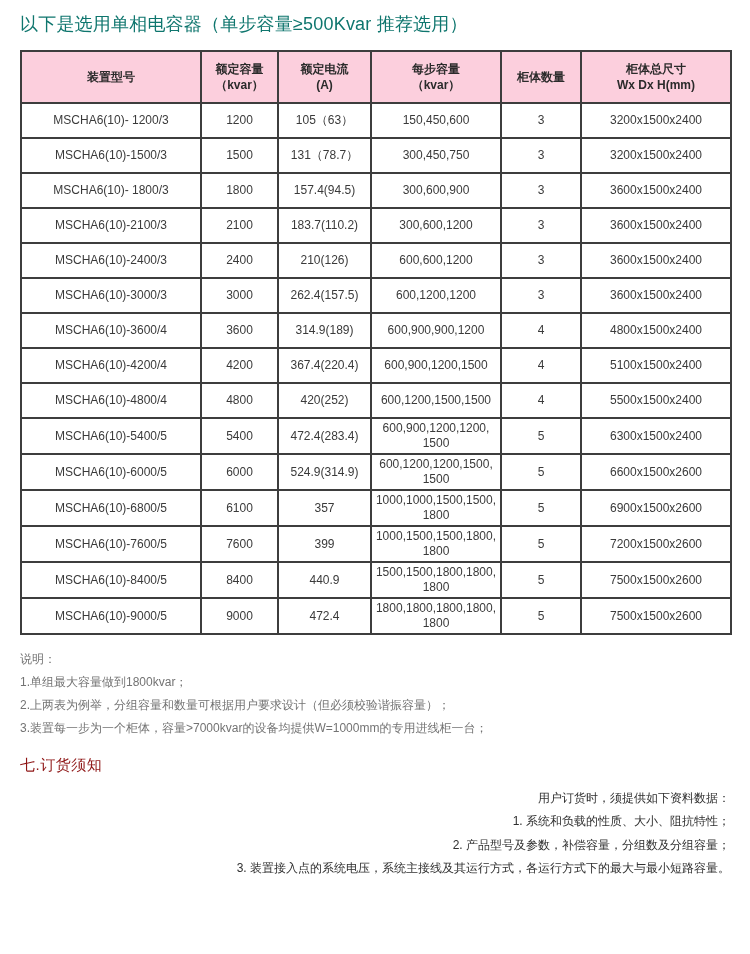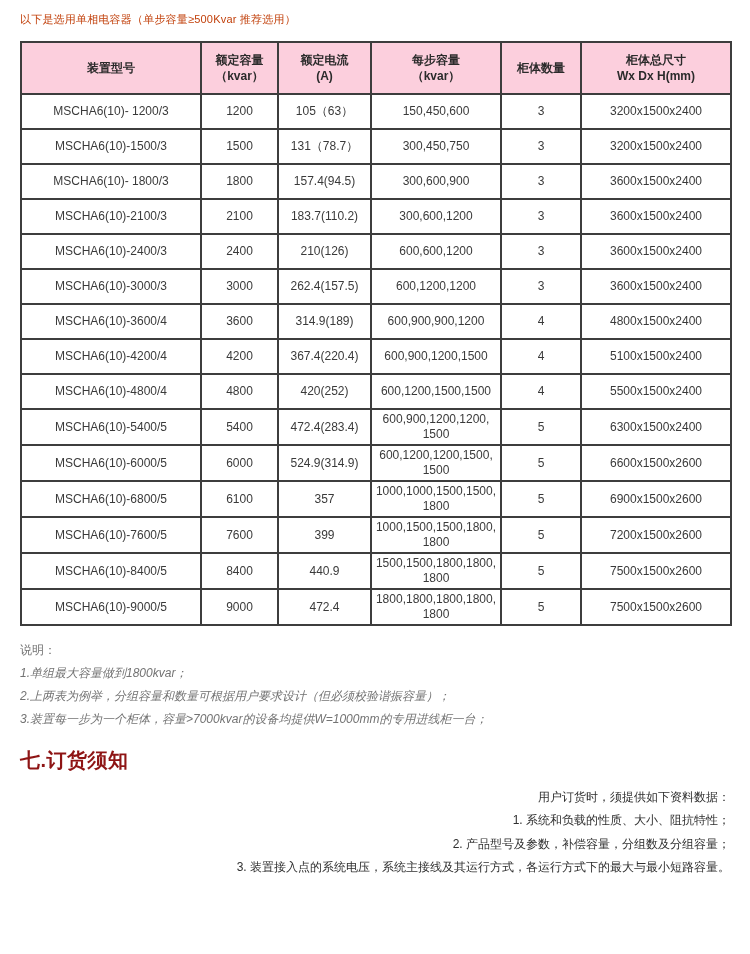--- a/index.html
+++ b/index.html
@@ -18,22 +18,22 @@
   }
   body {
     width: 750px;
     height: 954px;
     overflow: hidden;
   }
   .page {
     padding: 8px 20px 0 20px;
   }
   .intro-line {
-    font-size: 11px;
-    color: #c2410c;
+    font-size: 18px;
+    color: #0f766e;
     margin: 4px 0 14px 0;
     letter-spacing: 0.2px;
   }
   table.spec-table {
     border-collapse: collapse;
     width: 710px;
     table-layout: fixed;
     margin-top: 4px;
   }
   table.spec-table th,
@@ -60,29 +60,28 @@
   }
   .notes {
     margin-top: 13px;
     font-size: 12px;
     line-height: 1.92;
     color: #737373;
   }
   .notes .note-item {
     padding-left: 9px;
     text-indent: -9px;
-    font-style: italic;
   }
   .order-section {
     margin-top: 16px;
   }
   .order-title {
     color: var(--accent-red);
-    font-weight: bold;
-    font-size: 20px;
+    font-weight: normal;
+    font-size: 15px;
     margin: 10px 0 12px 0;
     letter-spacing: 0.5px;
   }
   .order-body {
     font-size: 12px;
     line-height: 1.85;
     color: #2f2f2f;
     padding-left: 18px;
   }
   .order-body div {

